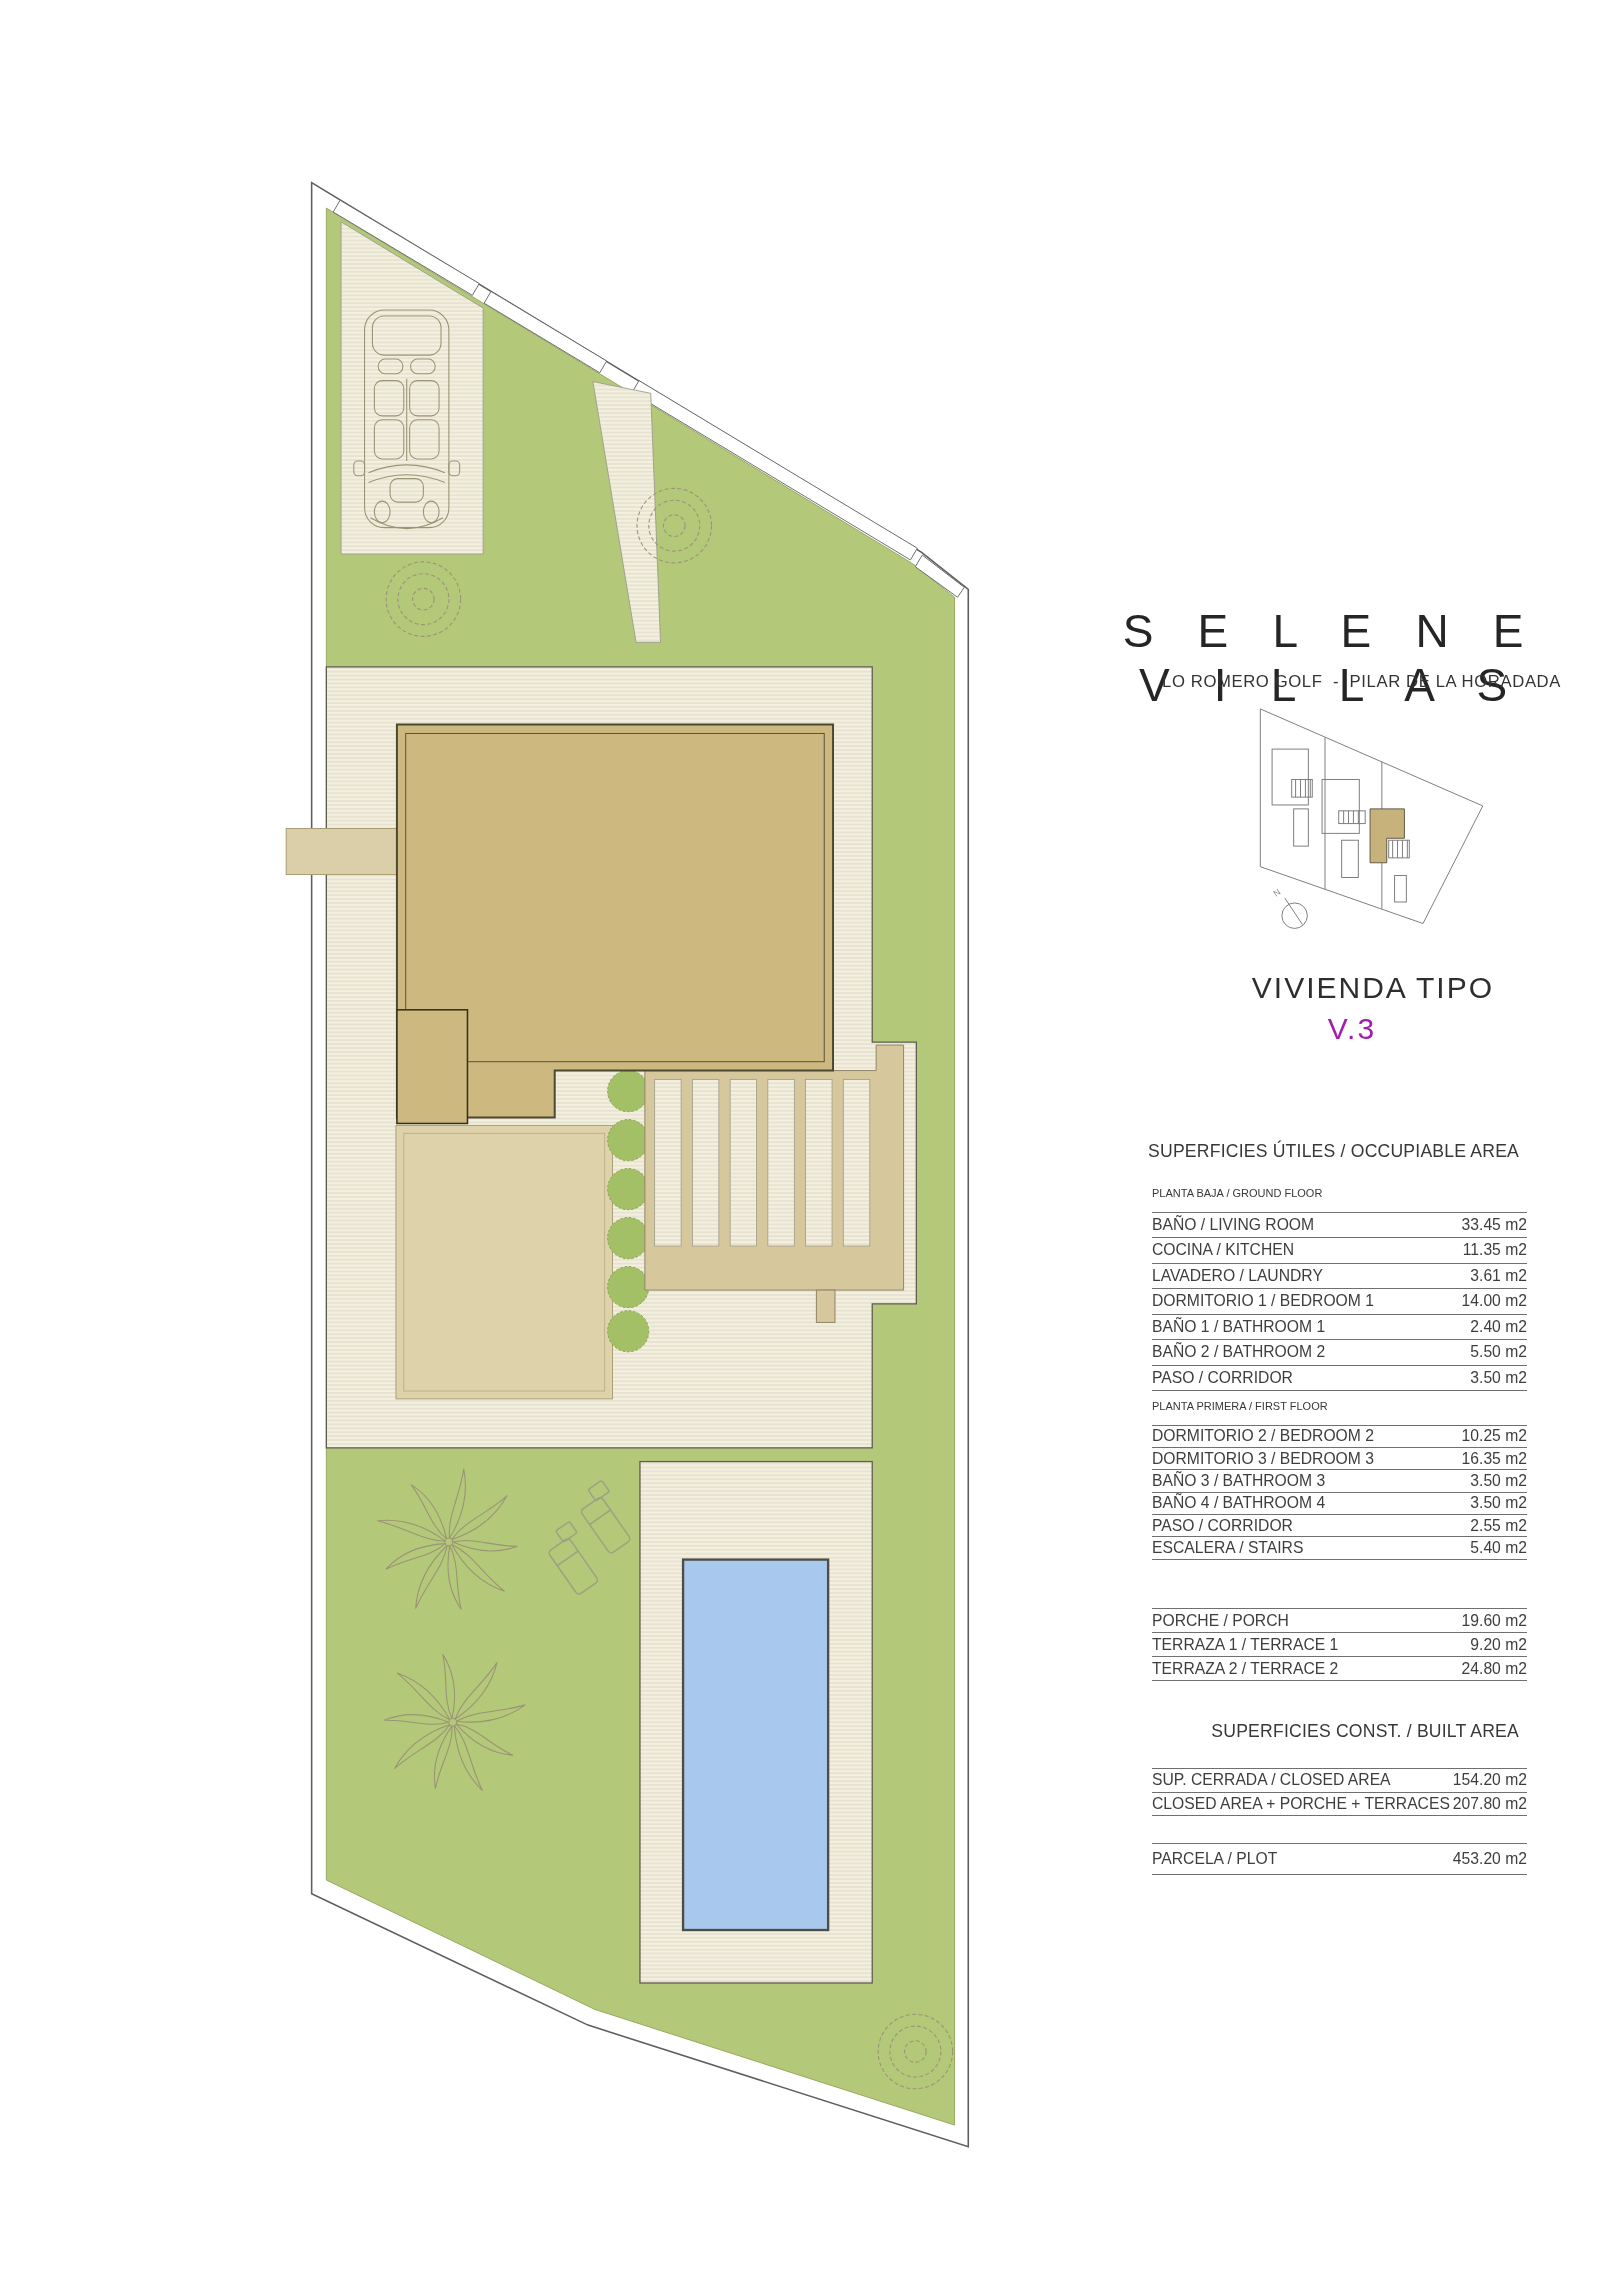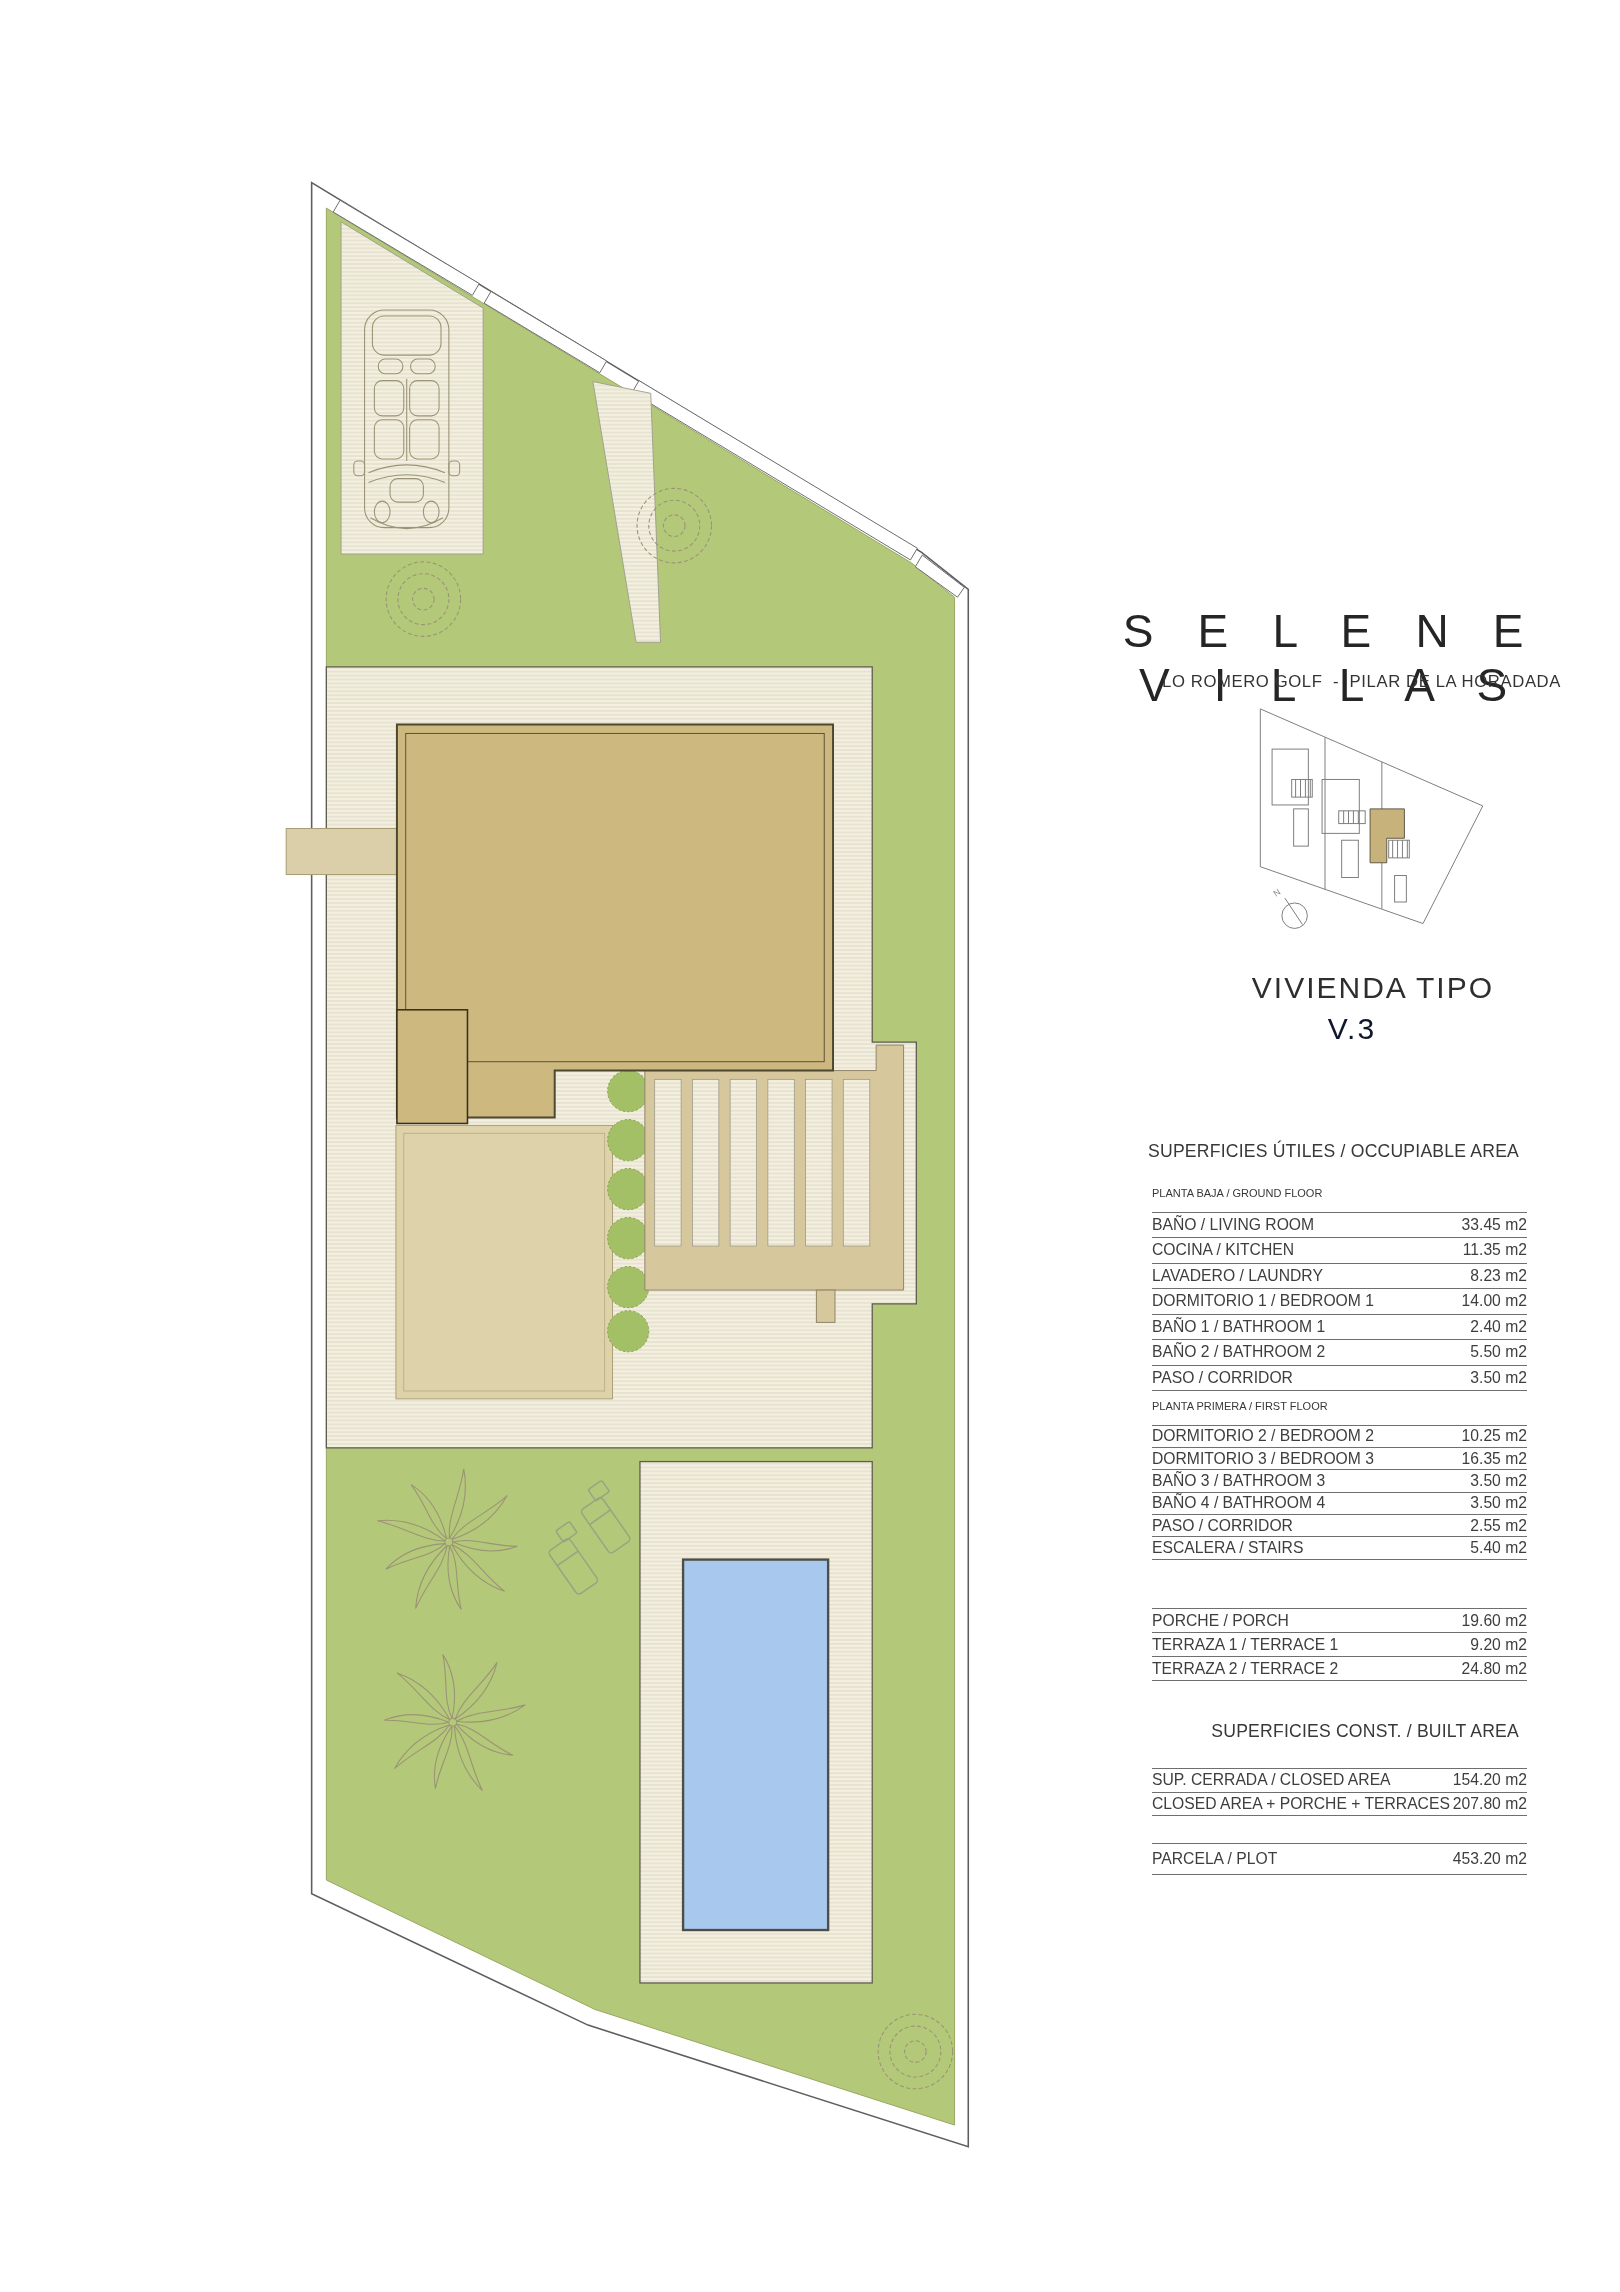--- a/index.html
+++ b/index.html
@@ -33,21 +33,21 @@
 
   
   .abs{position:absolute;}
   .title{left:1096px;top:604px;width:465px;text-align:center;
     font-size:46px;letter-spacing:10.8px;word-spacing:9.8px;color:#252525;font-weight:400;}
   .subtitle{left:1096px;top:672px;width:465px;text-align:right;
     font-size:16.7px;letter-spacing:0.6px;color:#333;white-space:pre;}
   .vtitle{left:1210px;top:971px;width:284px;font-size:30px;letter-spacing:2px;
     color:#2e2e2e;text-align:right;font-weight:400;}
   .vcode{left:1210px;top:1012px;width:284px;font-size:30px;letter-spacing:2px;
-    color:#0f172a;text-align:center;font-weight:400;}
+    color:#a21caf;text-align:center;font-weight:400;}
   .sec-head{left:1144px;width:375px;text-align:right;font-size:17.6px;
     letter-spacing:0.2px;color:#383838;}
   .tbl{left:1152px;width:375px;color:#3e3e3e;font-size:15.7px;}
   .tbl .tbl-head{height:24.5px;font-size:11px;color:#383838;}
   .tbl .rows{border-top:1.4px solid #6f6f6f;}
   .row{display:flex;justify-content:space-between;align-items:center;
     border-bottom:1.2px solid #6f6f6f;}
   .row .lbl{white-space:nowrap;}
   .row .val{white-space:nowrap;text-align:right;}
   .h25 .row{height:24.5px;}
@@ -218,21 +218,21 @@
     <div class="row">
       <span class="lbl">BAÑO / LIVING ROOM</span>
       <span class="val">33.45 m2</span>
     </div>
     <div class="row">
       <span class="lbl">COCINA / KITCHEN</span>
       <span class="val">11.35 m2</span>
     </div>
     <div class="row">
       <span class="lbl">LAVADERO / LAUNDRY</span>
-      <span class="val">8.23 m2</span>
+      <span class="val">3.61 m2</span>
     </div>
     <div class="row">
       <span class="lbl">DORMITORIO 1 /  BEDROOM 1</span>
       <span class="val">14.00 m2</span>
     </div>
     <div class="row">
       <span class="lbl">BAÑO 1 / BATHROOM 1</span>
       <span class="val">2.40 m2</span>
     </div>
     <div class="row">

